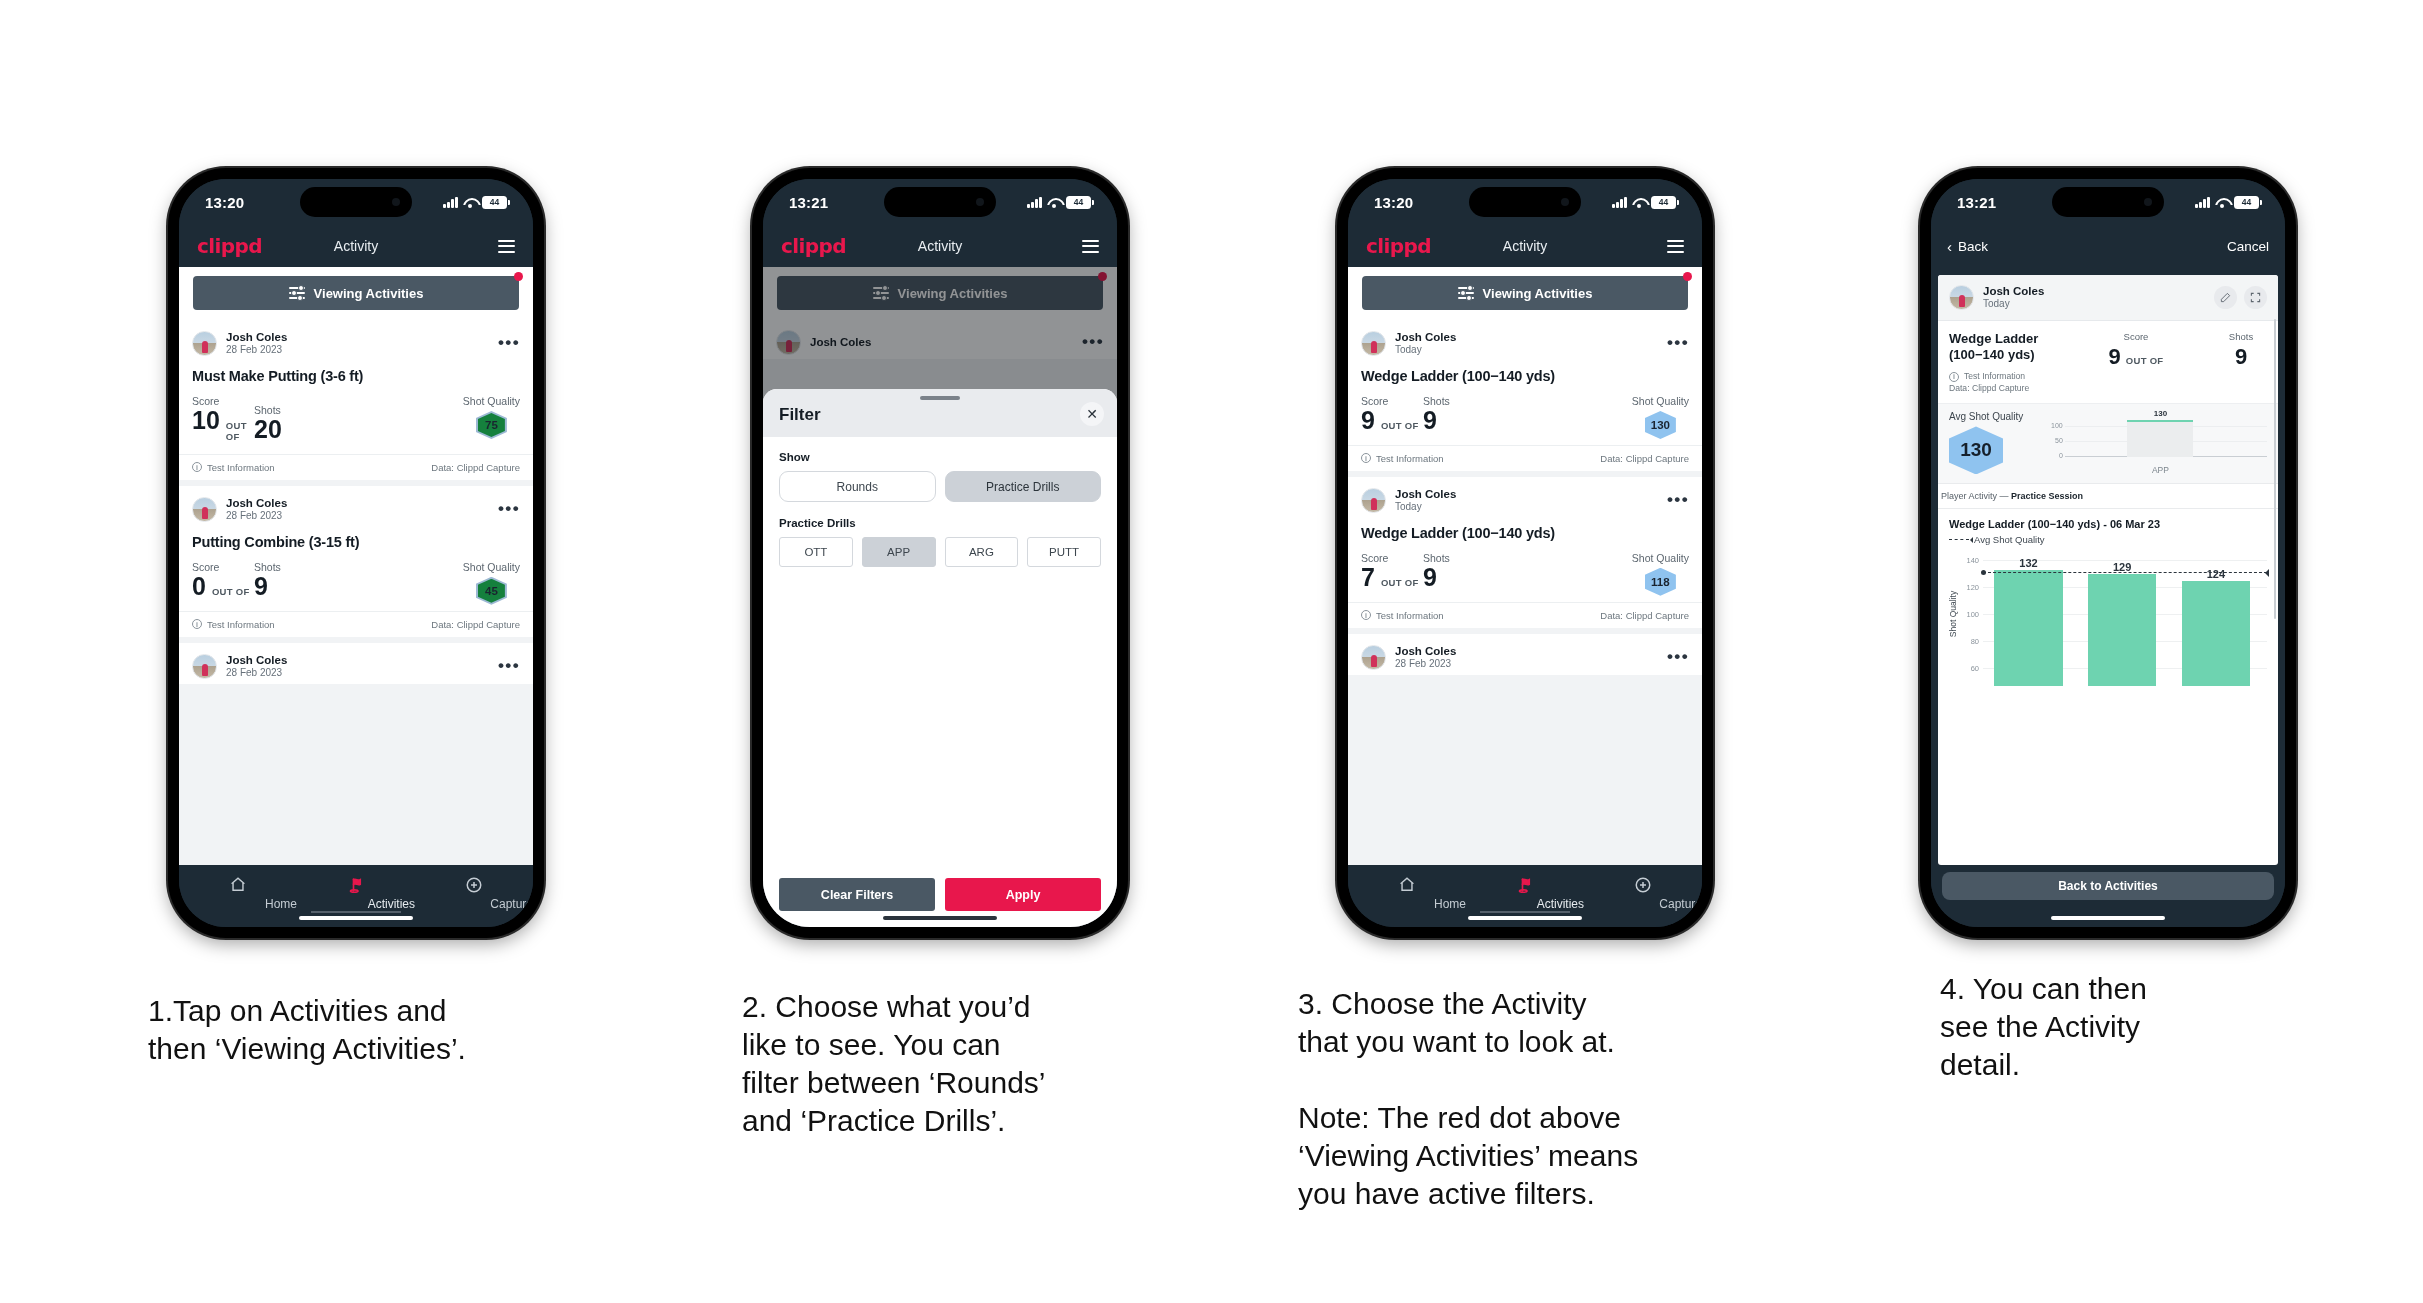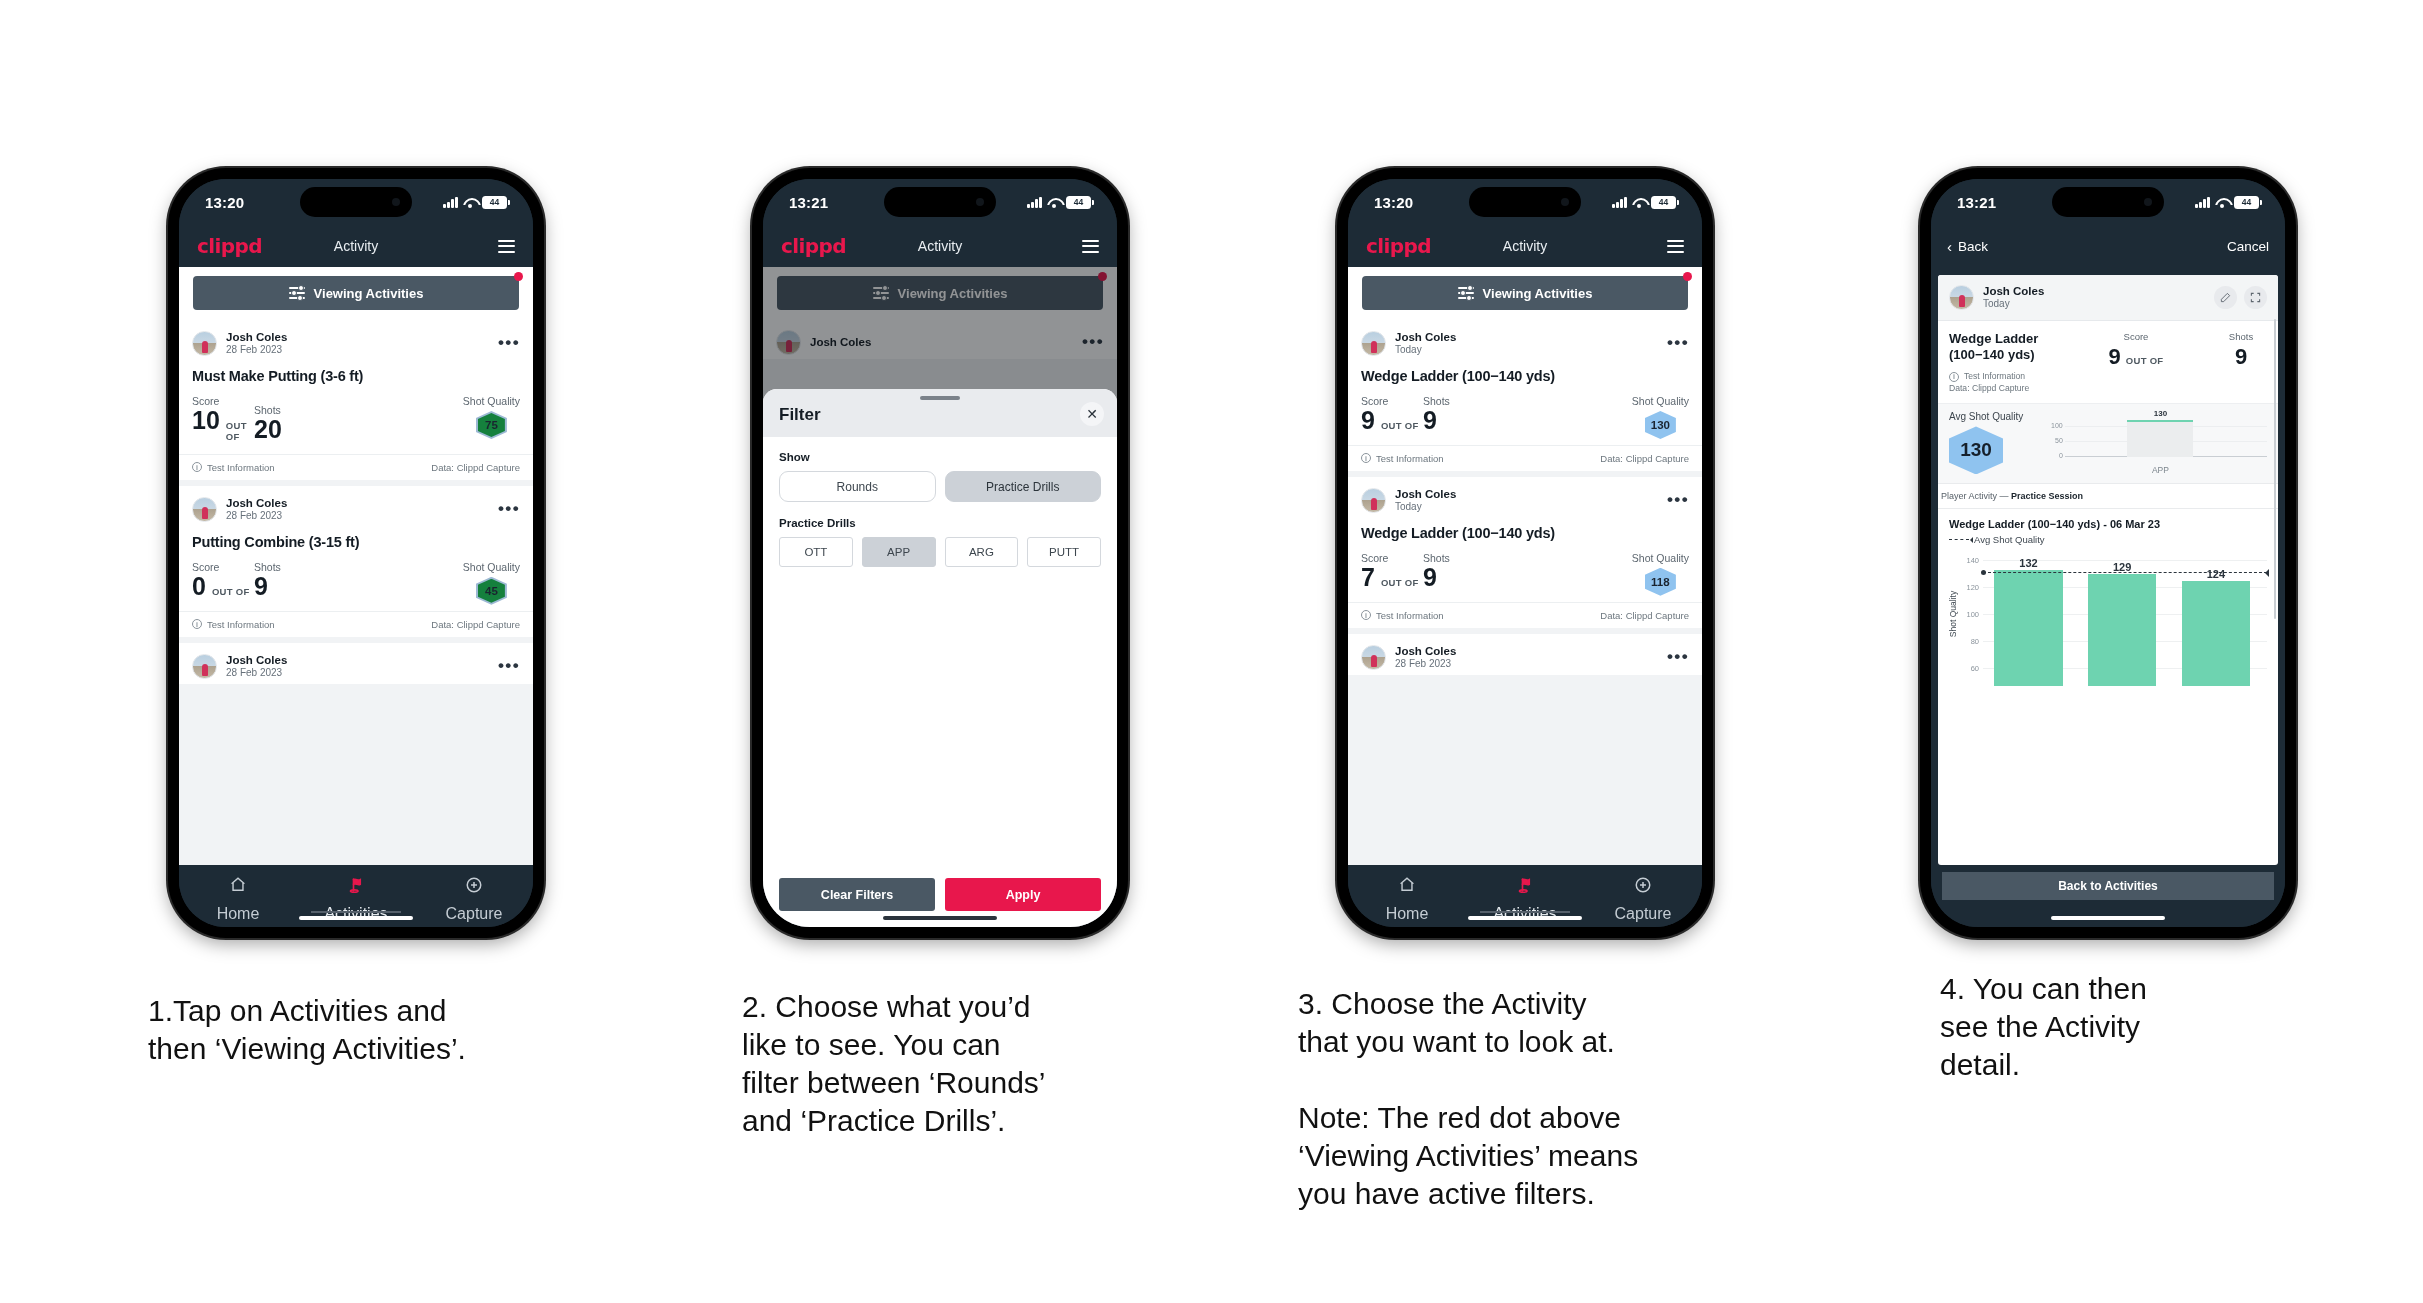--- a/index.html
+++ b/index.html
@@ -176,21 +176,21 @@
 
   
   .tabbar {
     flex: 0 0 62px;
     background:#1d2b36;
     display:flex; align-items:flex-start; padding-top:9px;
     position:relative;
   }
   .tab { flex:1; text-align:center; color:#c4ccd3; }
   .tab .ic { height:21px; display:flex; align-items:center; justify-content:center; }
-  .tab .lb { font-size:16px; margin-top:10px; }
+  .tab .lb { font-size:12px; margin-top:2px;text-align:right; }
   .tab.active .lb { color:#e6ebef; }
   .tab.active .ic svg { stroke:#e8174c; fill:#e8174c; }
   .home-ind {
     position:absolute; bottom:7px; left:50%; transform:translateX(-50%);
     width:114px; height:4.5px; border-radius:3px; background:#fff;
   }
   .tab-underline{
     position:absolute; bottom:14px; left:50%; transform:translateX(-50%);
     width:90px;height:2px;background:#55606b;
   }
@@ -290,21 +290,21 @@
   .plot { position:absolute; left:34px; right:0; top:0; bottom:0; }
   .hgrid { position:absolute; left:0; right:0; height:1px; background:#eef0f1; }
   .bar { position:absolute; bottom:0; background:#6ed3b0; }
   .bar .vlab { position:absolute; left:50%; transform:translateX(-50%); top:-13px; font-size:11px; font-weight:700; color:#2b343d;}
   .avgline { position:absolute; left:0; right:0; border-top:1.6px dashed #2b343d; }
   .avgline:before{content:"";position:absolute;left:-2px;top:-3px;width:5px;height:5px;border-radius:50%;background:#2b343d;}
   .avgline:after{content:"";position:absolute;right:-2px;top:-4px;border:4px solid transparent;border-right-color:#2b343d;}
   .scrollbar{position:absolute;right:2px;top:44px;width:2.5px;height:300px;border-radius:2px;background:#c9ced3;}
 
   .back-wrap { flex:0 0 62px; background:#1d2b36; position:relative; padding: 7px 11px 0;}
-  .back-btn { height:28px; background:#4a5864; color:#fff; border-radius:0;
+  .back-btn { height:28px; background:#4a5864; color:#fff; border-radius:8px;
     display:flex;align-items:center;justify-content:center; font-size:12px; font-weight:700;}
 
   
   .caption {
     position:absolute;
     font-size: 30px;
     line-height: 1.27;
     color:#111;
     font-family:"Liberation Sans", sans-serif;
     white-space: pre-line;

